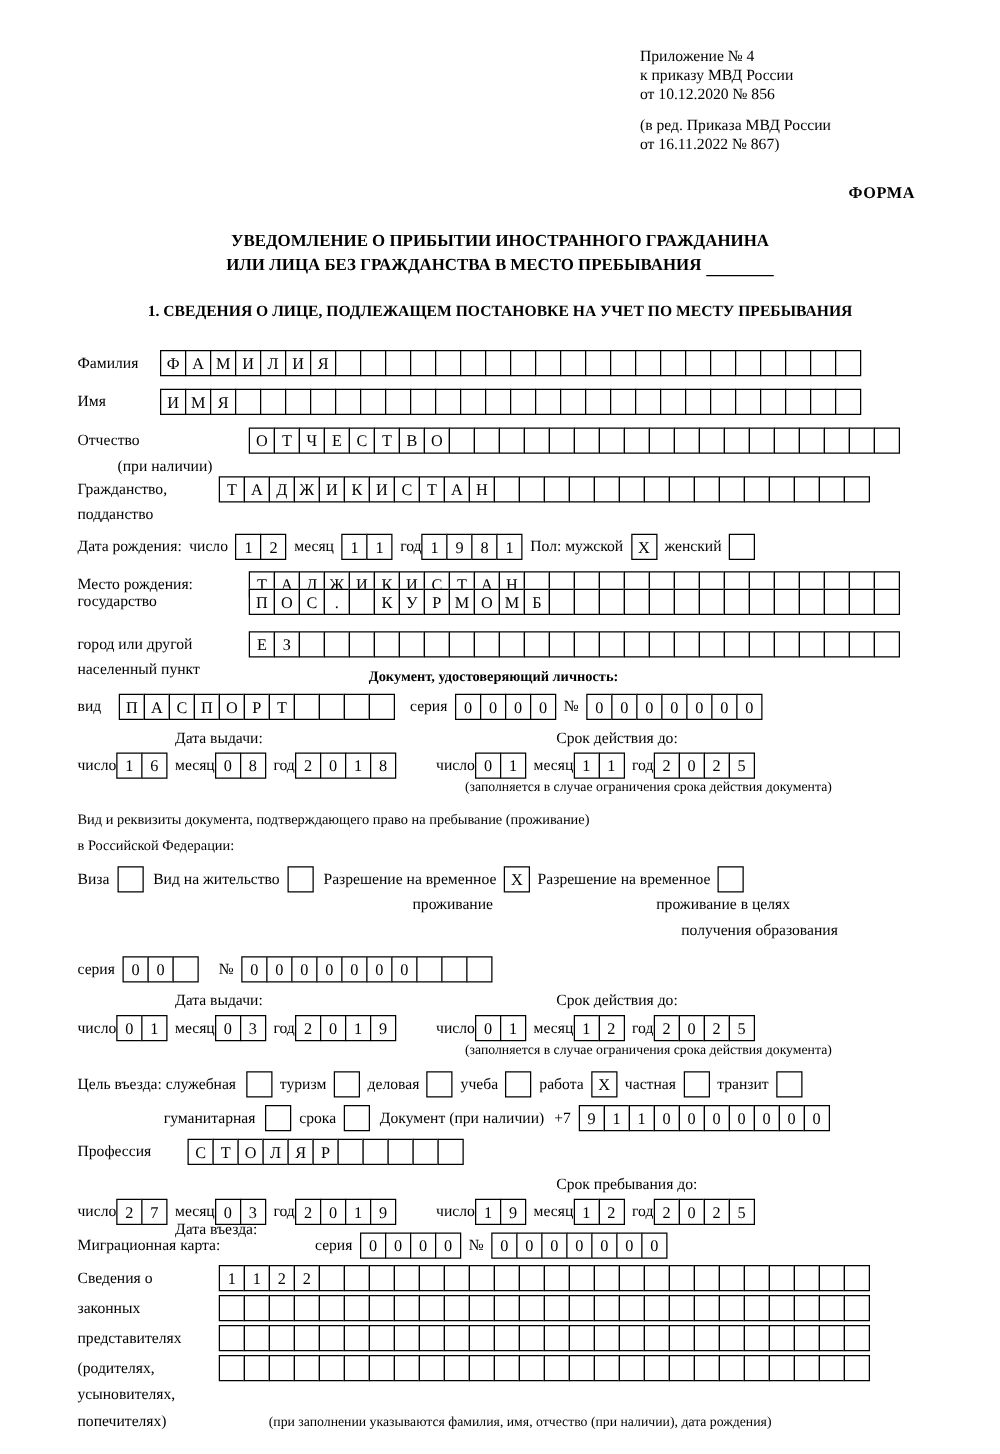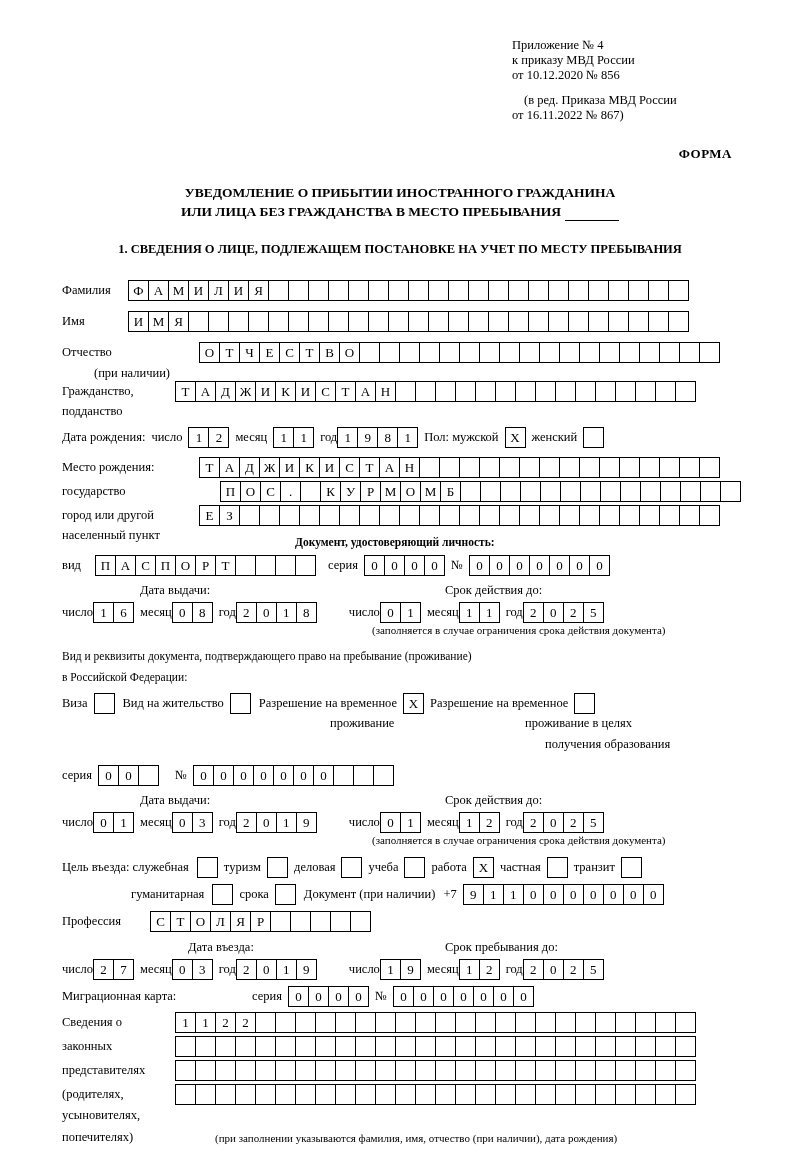--- a/index.html
+++ b/index.html
@@ -26,21 +26,21 @@
   
   .header-block {
     position: absolute;
     top: 38px;
     right: 44px;
     width: 220px;
     font-size: 12.5px;
     line-height: 15px;
     text-align: left;
   }
-  .header-block .grp2 { margin-top: 10px; margin-left: 12px; }
+  .header-block .grp2 { margin-top: 10px; }
   .forma {
     position: absolute;
     top: 146px;
     right: 44px;
     font-size: 13px;
     font-weight: bold;
     letter-spacing: 0.5px;
   }
 
   .title {
@@ -330,21 +330,21 @@
         <span class="bx"></span>
         <span class="bx"></span>
         <span class="bx"></span>
         <span class="bx"></span>
         <span class="bx"></span>
         <span class="bx"></span>
         <span class="bx"></span>
         <span class="bx"></span>
       </span>
   </div>
-  <div class="row" style="top:481px; left:62px;gap:21px;">
+  <div class="row" style="top:471px; left:62px;">
     <span class="lbl" style="width:137px;">государство</span>
     <span class="boxes" id="cells-birth-city-1">
         <span class="bx">П</span>
         <span class="bx">О</span>
         <span class="bx">С</span>
         <span class="bx">.</span>
         <span class="bx"> </span>
         <span class="bx">К</span>
         <span class="bx">У</span>
         <span class="bx">Р</span>
@@ -685,21 +685,21 @@
         <span class="bx">Я</span>
         <span class="bx">Р</span>
         <span class="bx"></span>
         <span class="bx"></span>
         <span class="bx"></span>
         <span class="bx"></span>
         <span class="bx"></span>
       </span>
   </div>
 
-  <div class="row" style="top:940px; left:140px;margin-left:48px;">
+  <div class="row" style="top:976px; left:140px;">
     <span class="lbl">Дата въезда:</span>
   </div>
   <div class="row" style="top:940px; left:445px;">
     <span class="lbl">Срок пребывания до:</span>
   </div>
 
   <div class="row" style="top:959px; left:62px;">
     <span class="lbl">число</span>
     <span class="boxes" id="cells-entry-day">
         <span class="bx">2</span>

